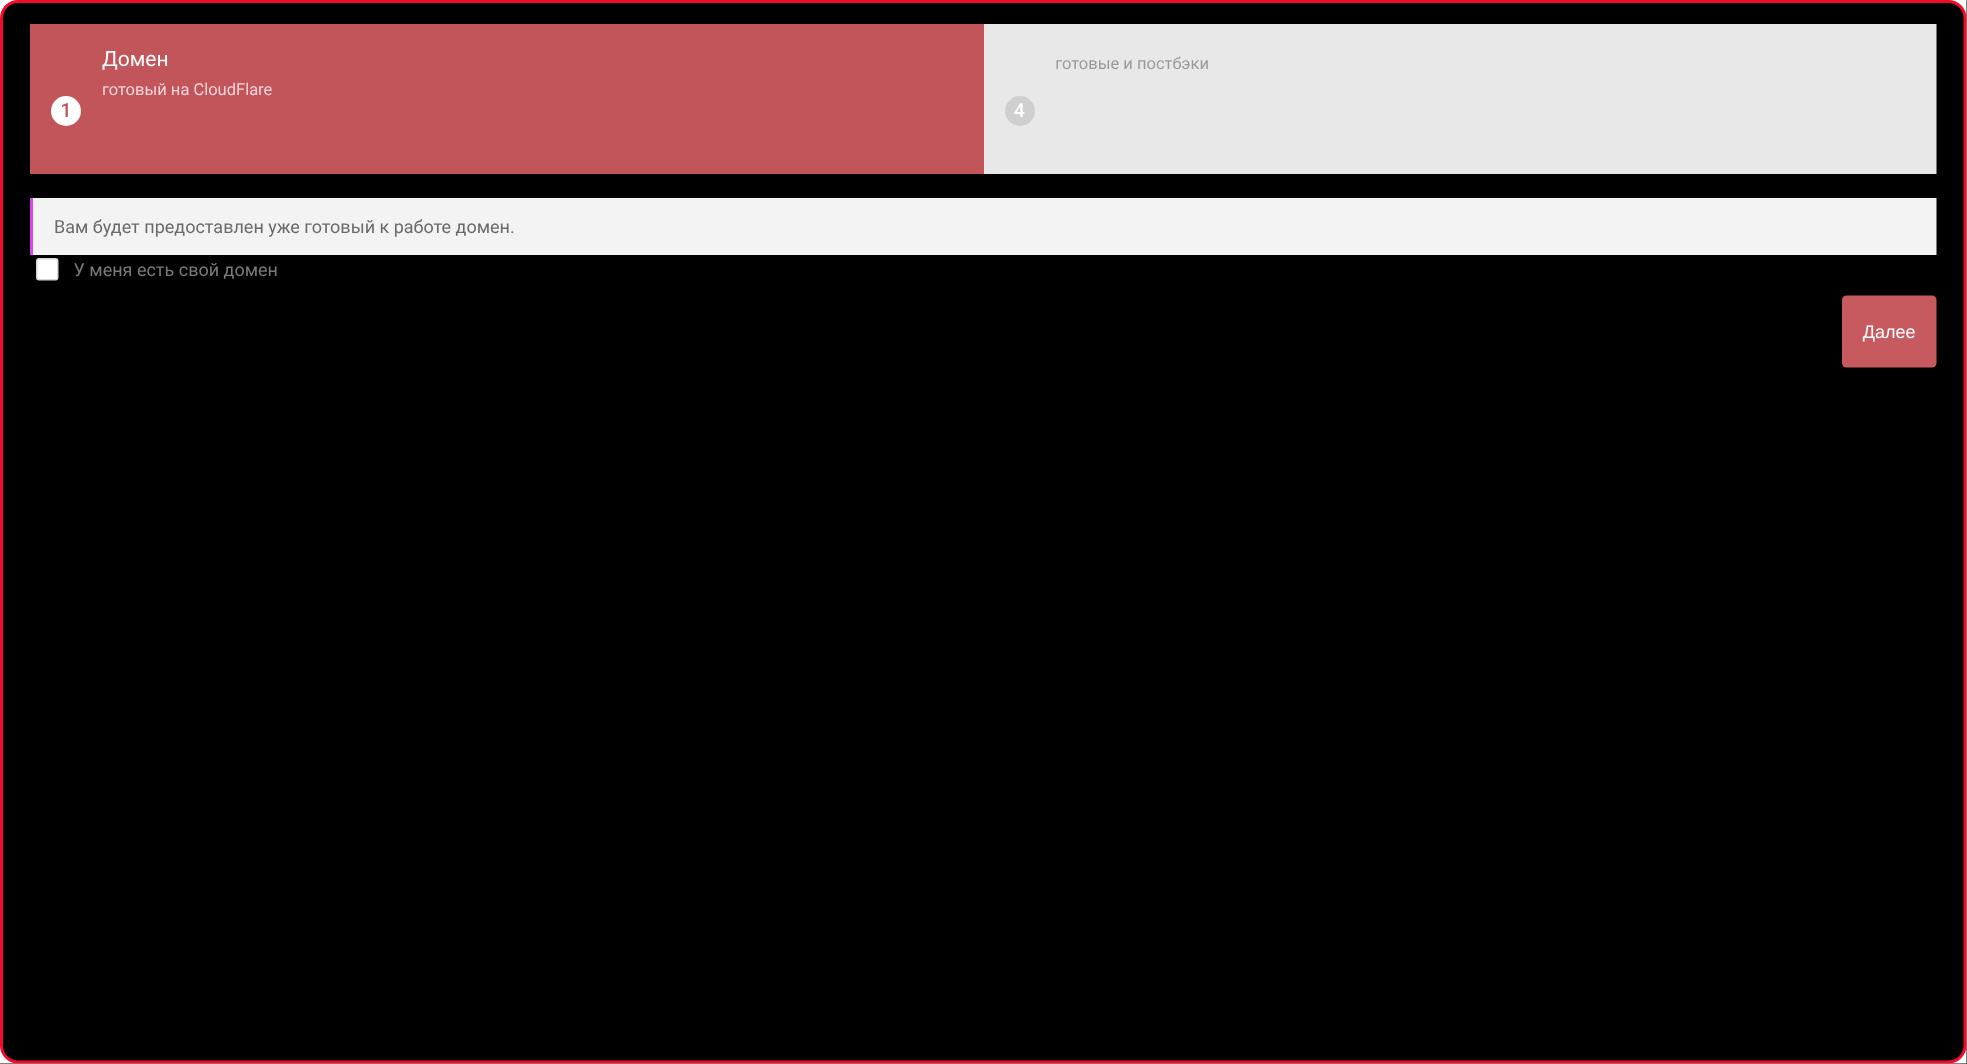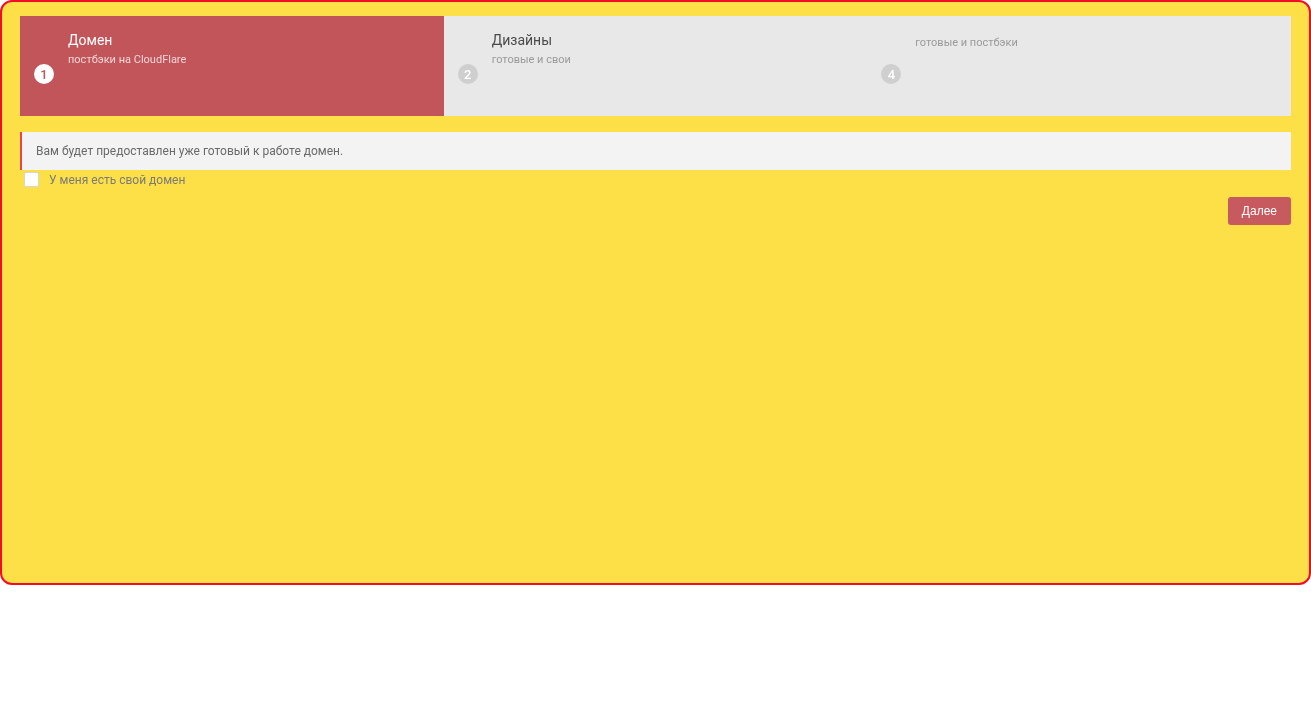--- a/index.html
+++ b/index.html
@@ -11,23 +11,23 @@
       font-family: -apple-system, BlinkMacSystemFont, "Segoe UI", Roboto, Helvetica, Arial, sans-serif;
       background: #fff;
       width: 1311px;
       height: 709px;
       position: relative;
     }
     .outer-frame {
       border: 2px solid #f30b2a;
       border-radius: 12px;
       width: 1311px;
-      height: 585px;
+      height: 709px;
       padding: 14px 18px;
-      background: #fde047;
+      background: #000000;
     }
     .steps {
       display: flex;
       width: 100%;
       height: 100px;
       background: #e8e8e8;
     }
     .step {
       flex: 1;
       position: relative;
@@ -71,21 +71,21 @@
       background: #fff;
       color: #C1555A;
     }
     .step:not(.active) .step-badge {
       background: #cfcfcf;
       color: #fff;
     }
     .info-bar {
       margin-top: 16px;
       background: #f3f3f3;
-      border-left: 2px solid #ef4444;
+      border-left: 2px solid #d946ef;
       padding: 12px 14px;
       font-size: 12px;
       color: #6a6a6a;
     }
     .checkbox-row {
       margin-top: 2px;
       display: flex;
       align-items: center;
       gap: 10px;
       padding-left: 4px;
@@ -106,40 +106,35 @@
     .actions {
       margin-top: 10px;
       display: flex;
       justify-content: flex-end;
     }
     .btn-next {
       background: #C75A5F;
       color: #fff;
       border: none;
       border-radius: 3px;
-      padding: 7px 14px;
+      padding: 17px 14px;
       font-size: 12px;
       cursor: pointer;
     }
   </style>
 </head>
 <body>
 
 <div class="outer-frame">
 
   <div class="steps">
     <div class="step active">
       <div class="step-title">Домен</div>
-      <div class="step-subtitle">постбэки на CloudFlare</div>
+      <div class="step-subtitle">готовый на CloudFlare</div>
       <div class="step-badge">1</div>
-    </div>
-    <div class="step">
-      <div class="step-title">Дизайны</div>
-      <div class="step-subtitle">готовые и свои</div>
-      <div class="step-badge">2</div>
     </div>
     <div class="step">
       <div class="step-subtitle">готовые и постбэки</div>
       <div class="step-badge">4</div>
     </div>
   </div>
 
   <div class="info-bar">Вам будет предоставлен уже готовый к работе домен.</div>
 
   <div class="checkbox-row">

